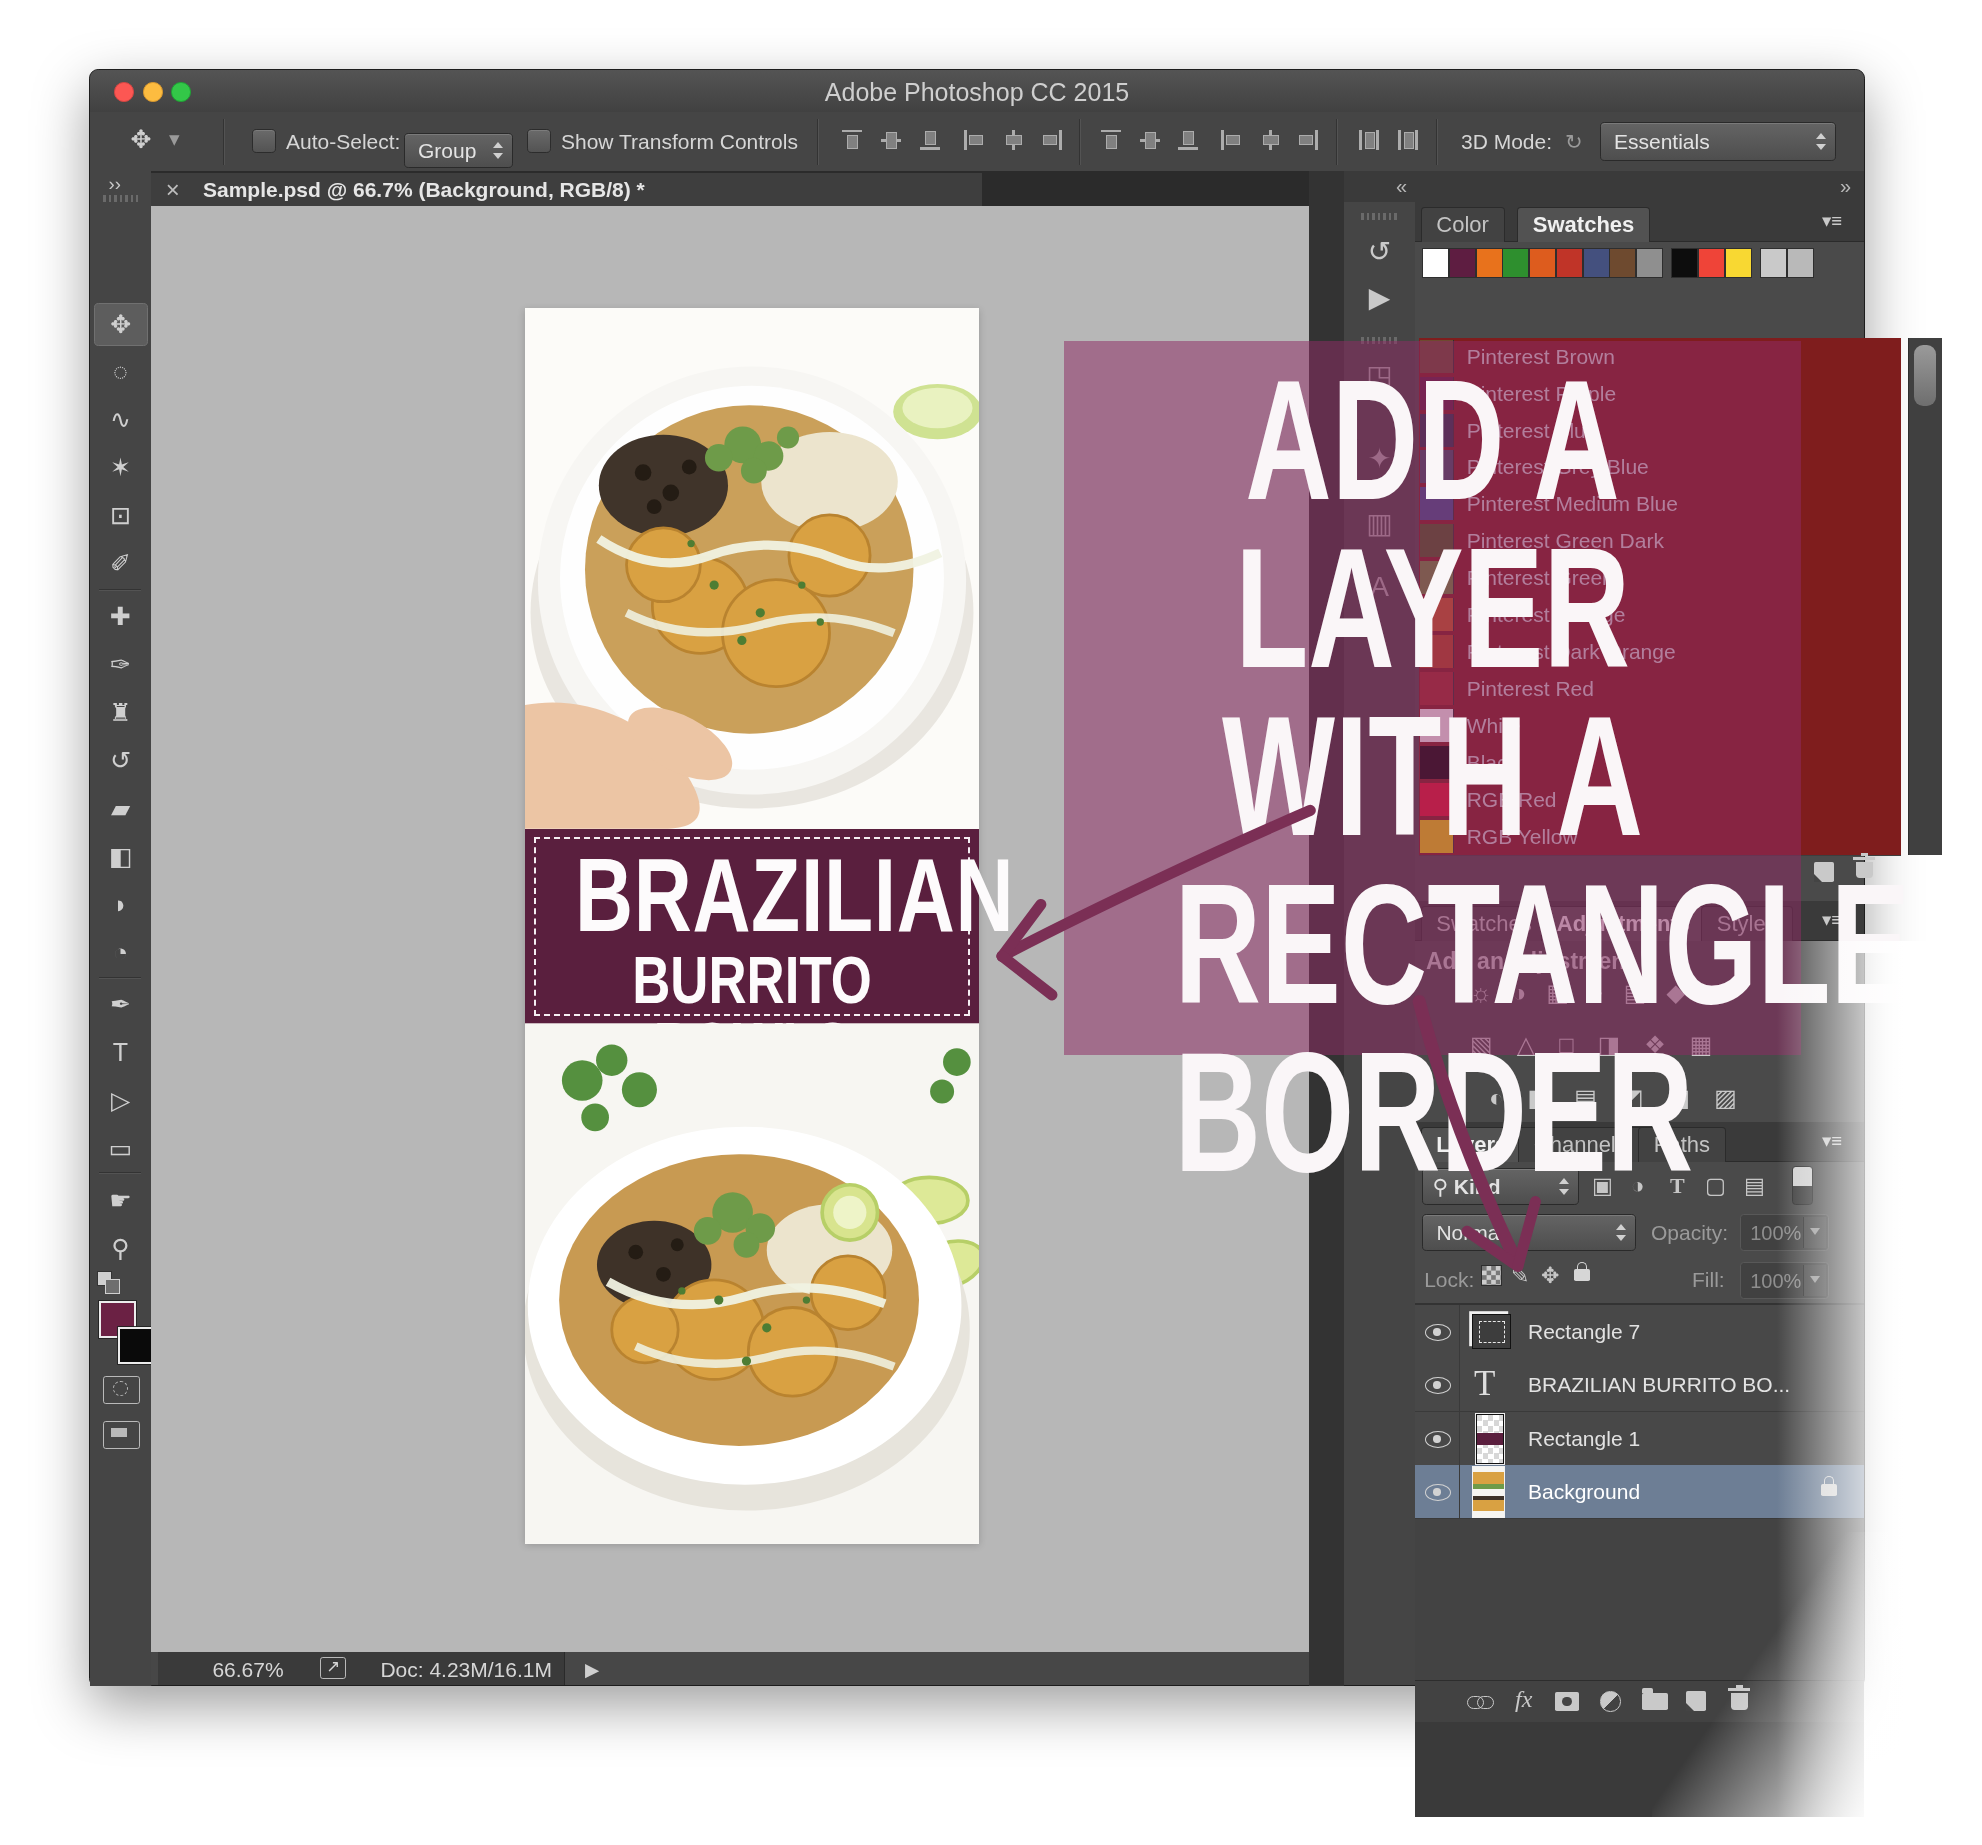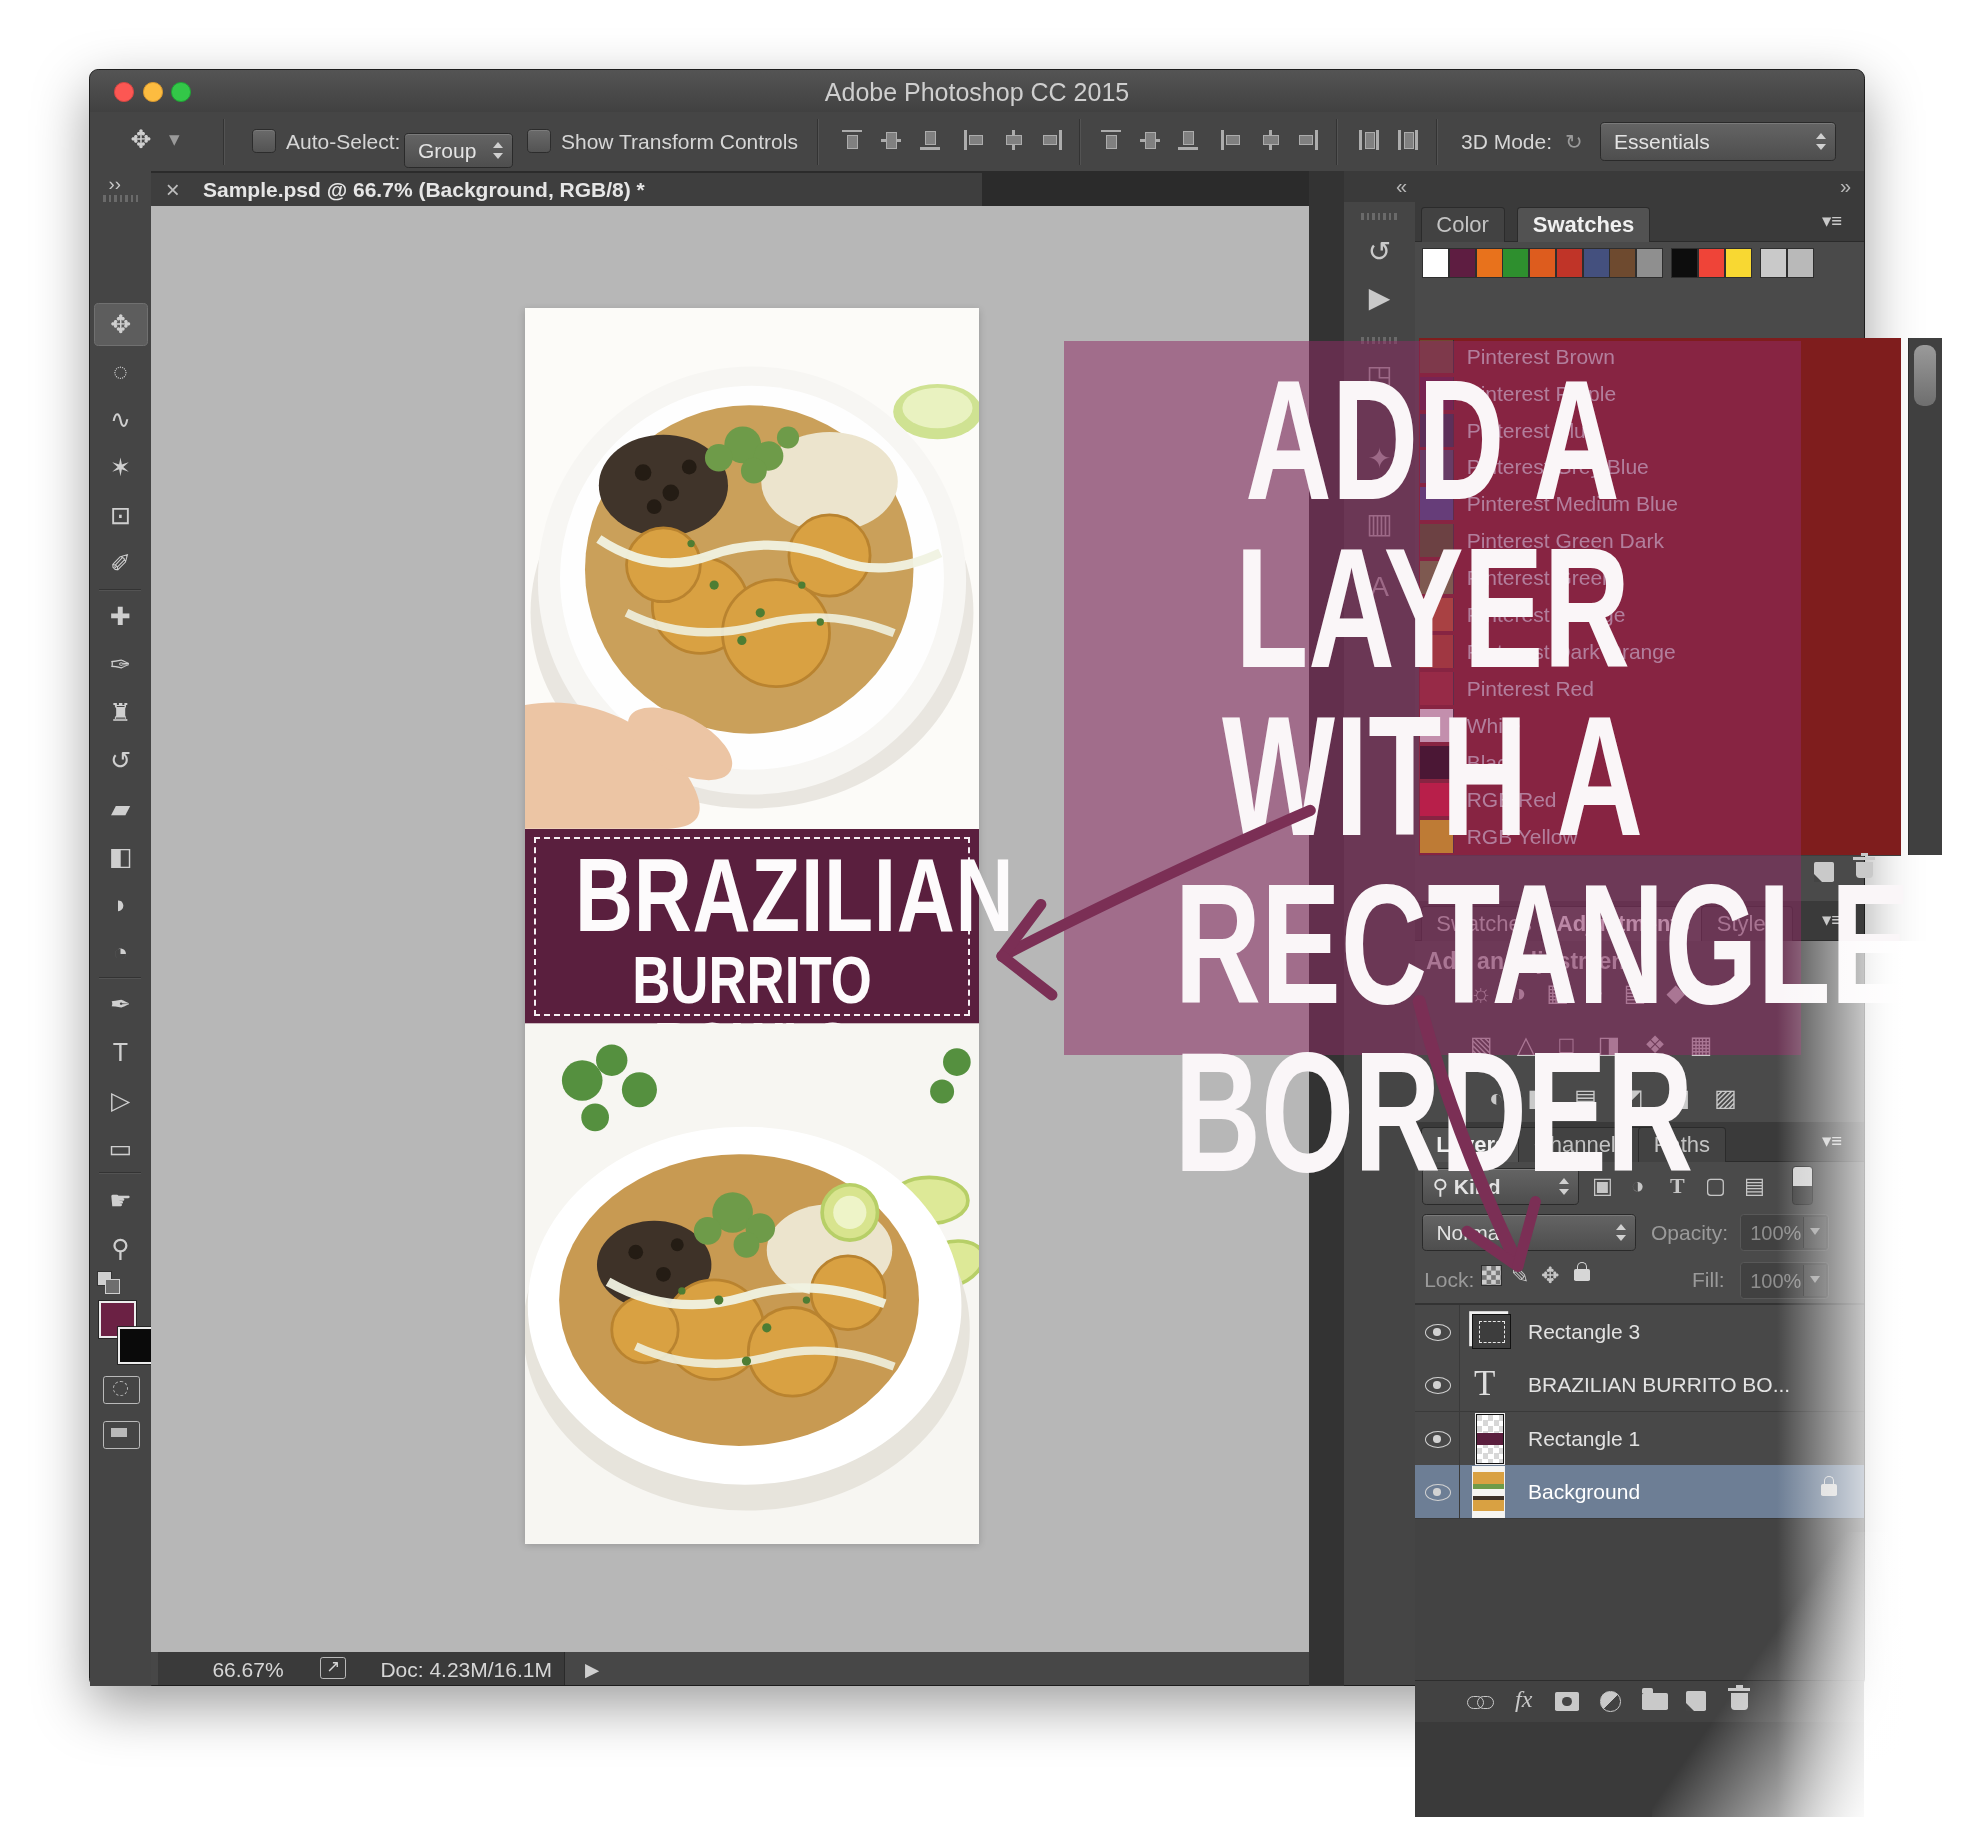--- a/index.html
+++ b/index.html
@@ -523,21 +523,21 @@
       <span style="position:absolute;left:9.2px;top:6.5px;">100%</span>
         <span class="dbtn"></span>
     </div>
     <div class="abs" style="left:0;top:1101px;width:449px;height:1.8px;background:#333;"></div>
 
     <div class="abs lrow" style="top:1103px;">
       <div class="eyecell">
           <span class="eye"></span>
         </div>
       <span class="shthumb"></span>
-      <span class="lname">Rectangle 3</span>
+      <span class="lname">Rectangle 7</span>
     </div>
     <div class="abs lrow" style="top:1156px;">
       <div class="eyecell">
           <span class="eye"></span>
         </div>
       <span class="tthumb">T</span>
       <span class="lname">BRAZILIAN BURRITO BO...</span>
     </div>
     <div class="abs lrow" style="top:1210px;">
       <div class="eyecell">

